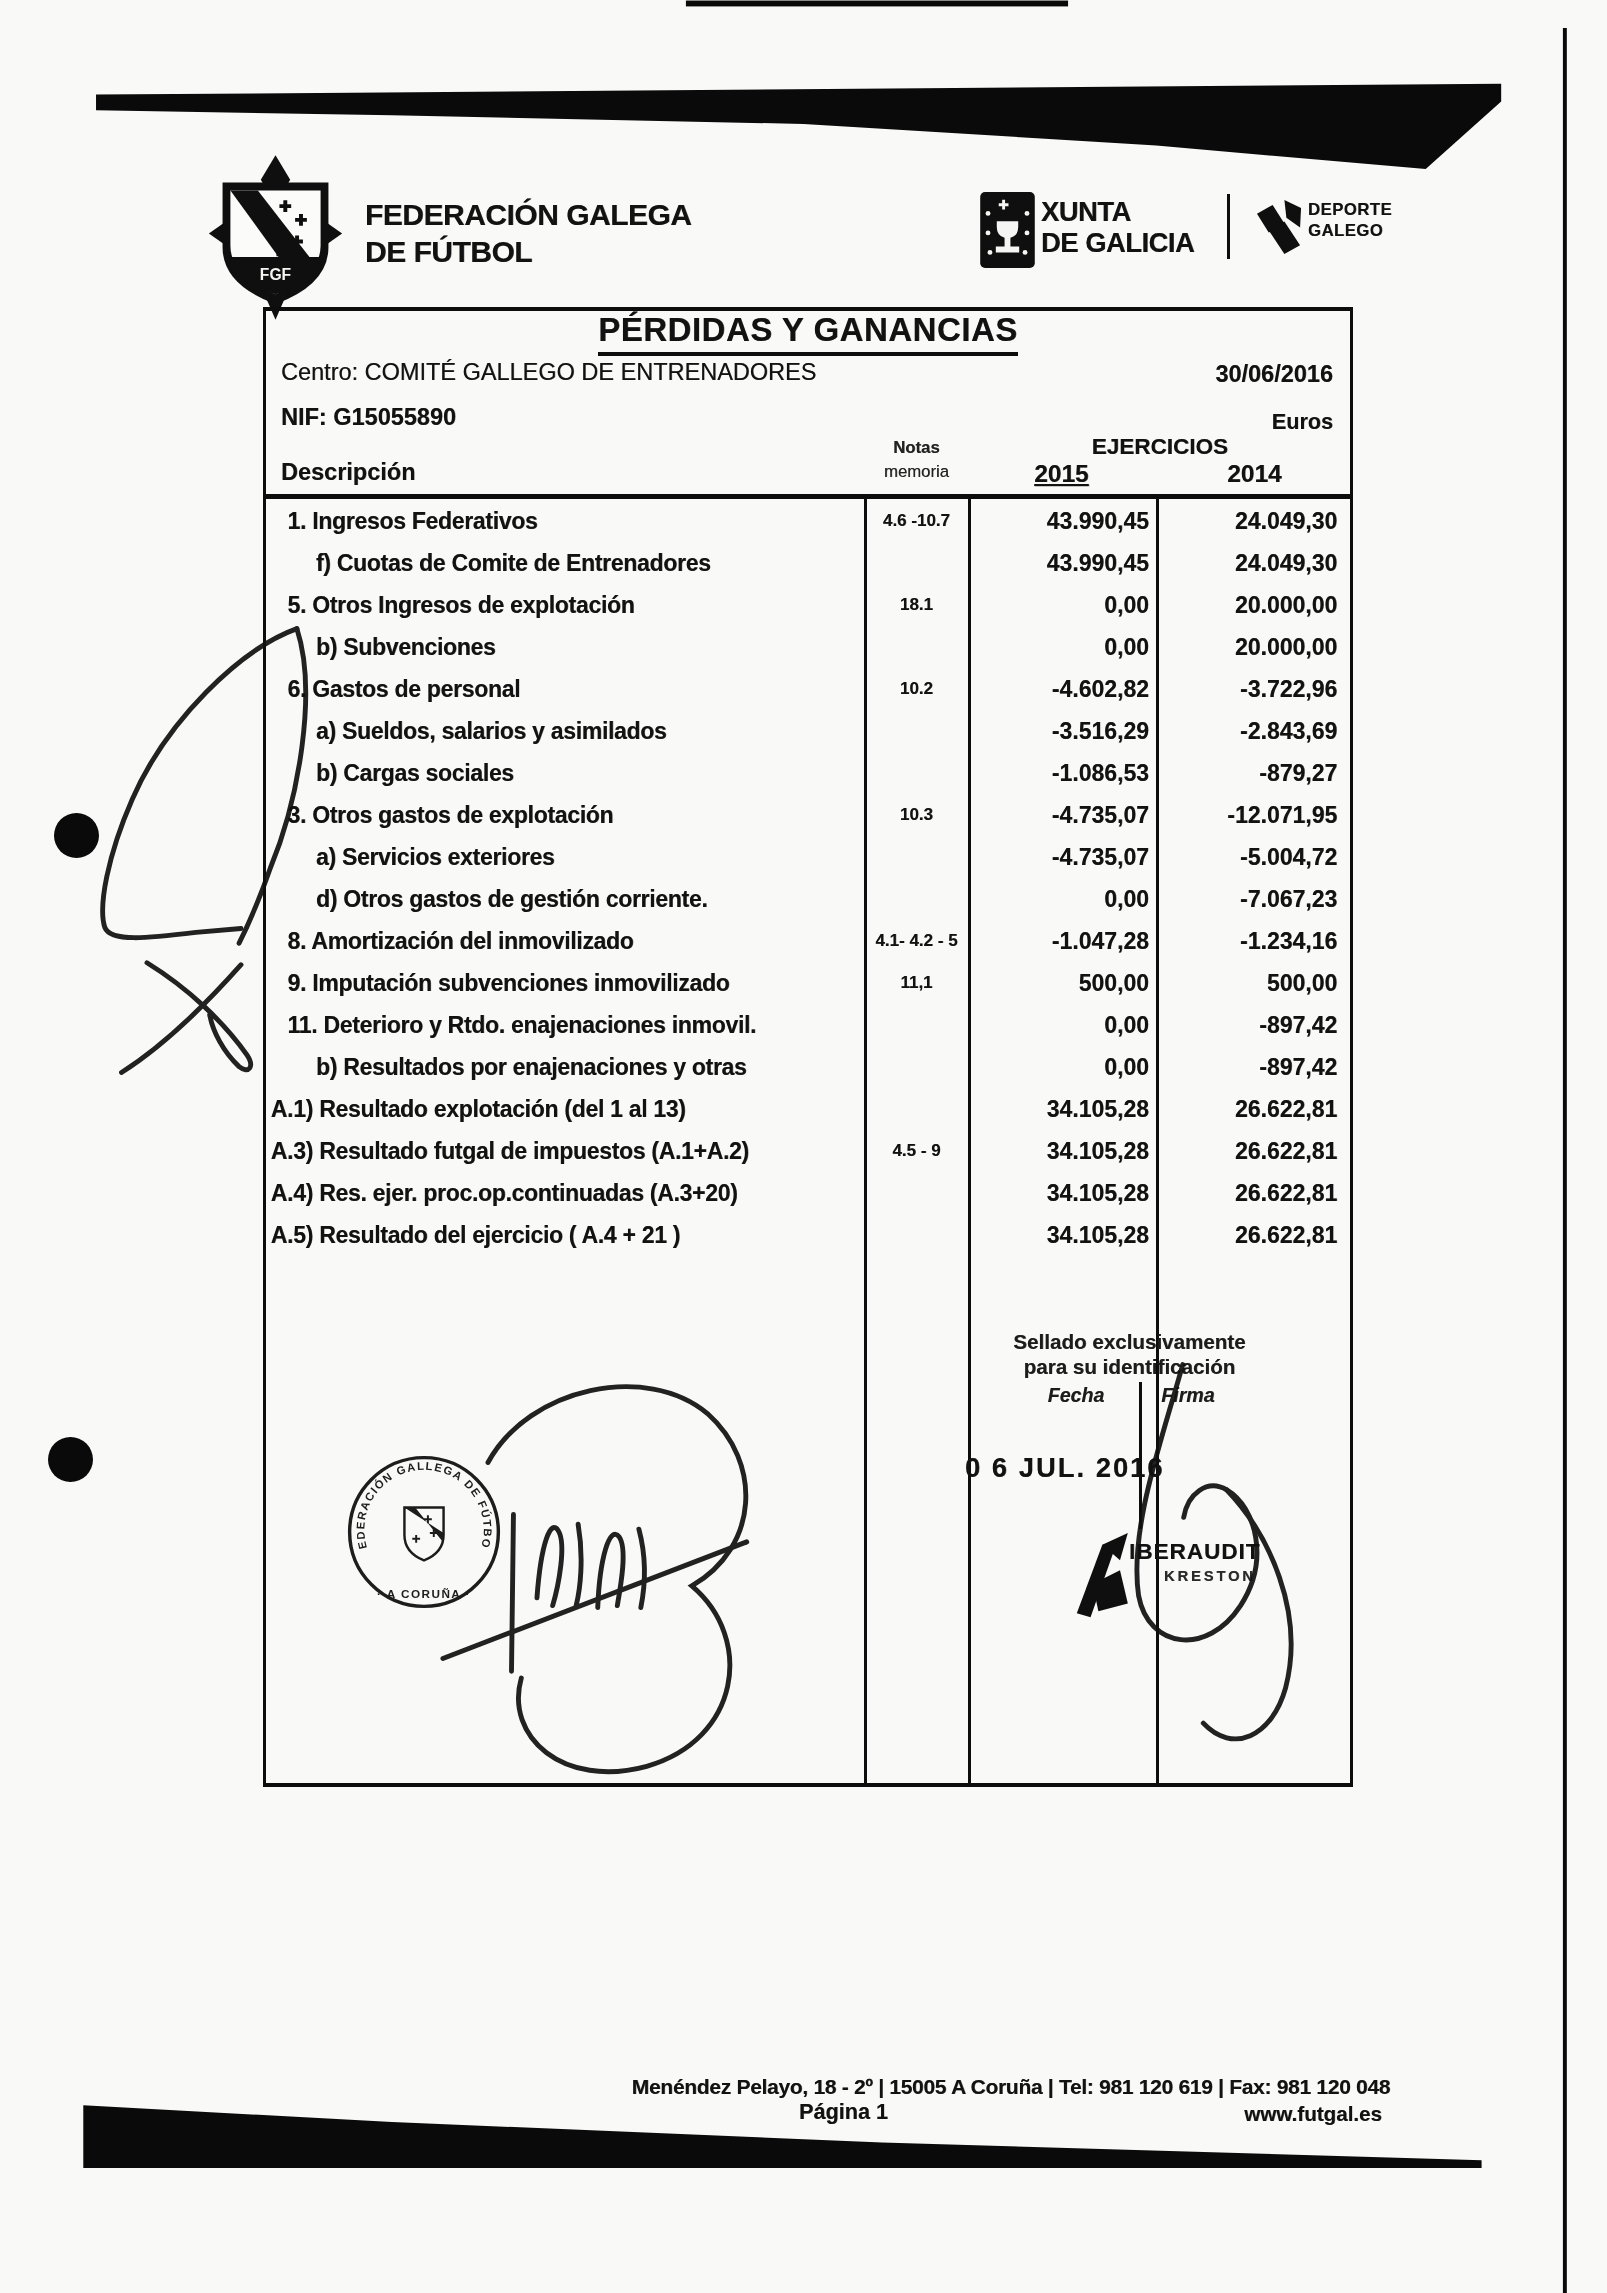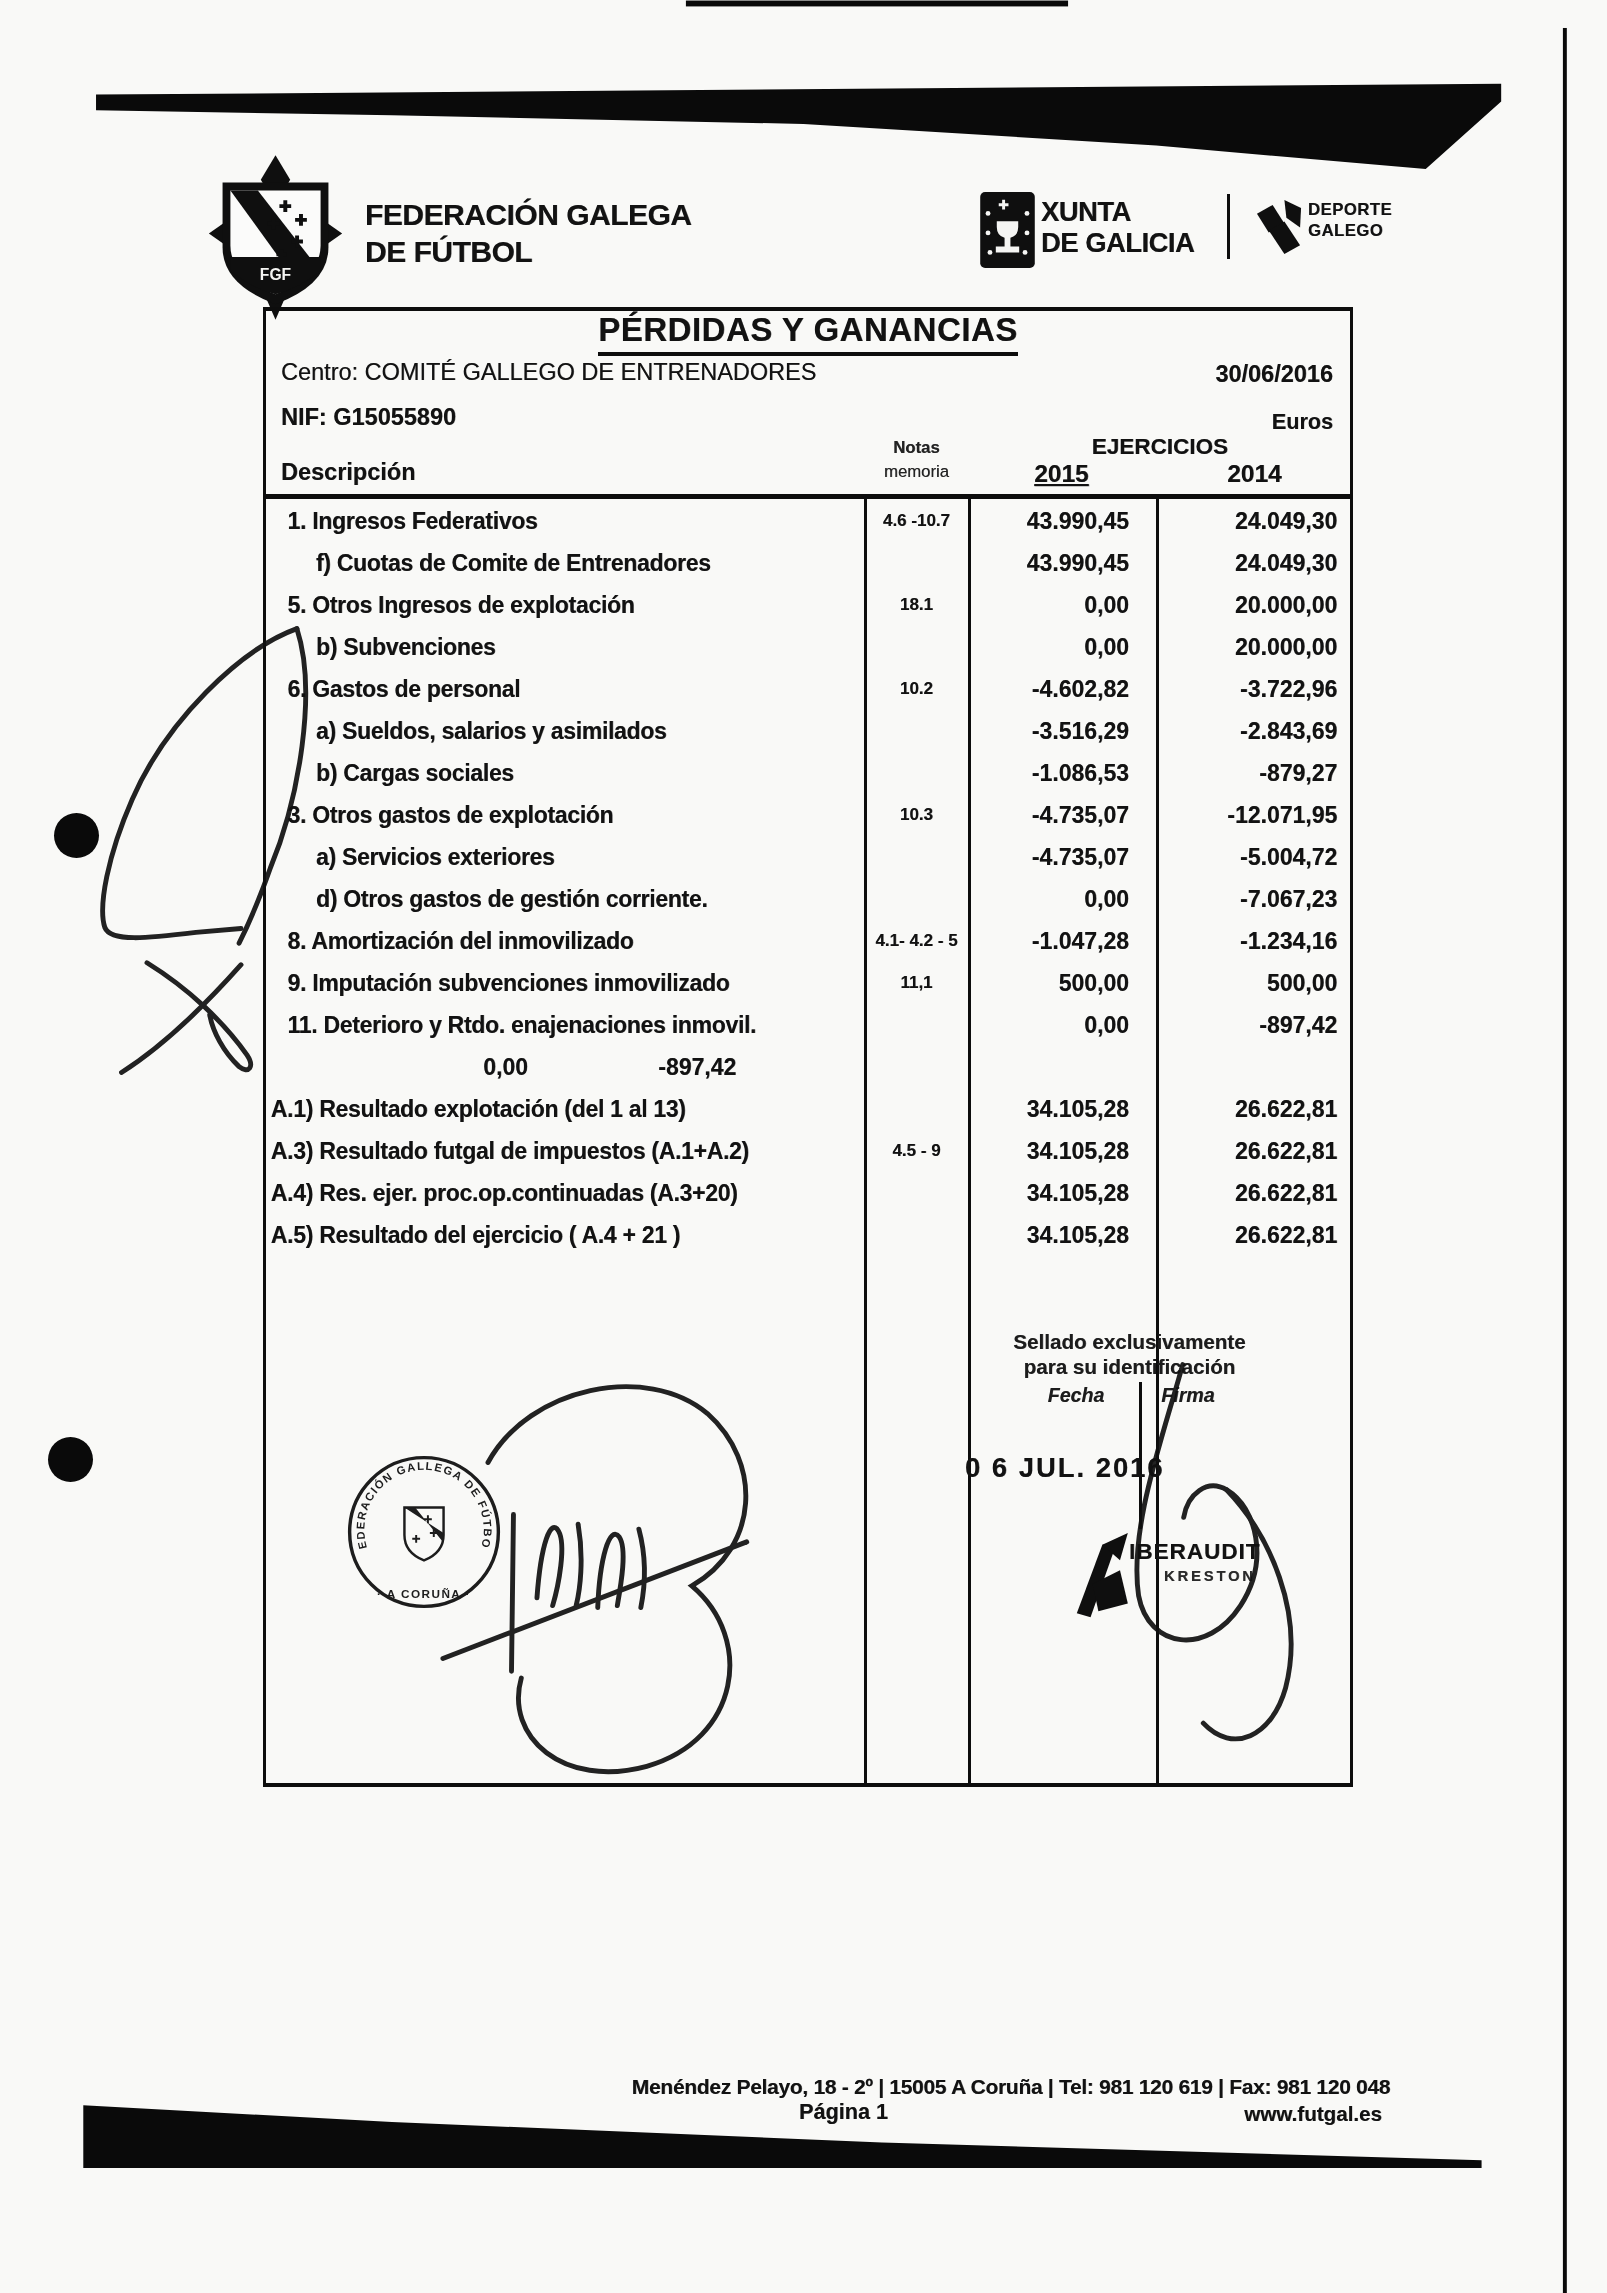--- a/index.html
+++ b/index.html
@@ -26,21 +26,21 @@
   .notes2{position:absolute;left:864px;top:462px;width:105px;text-align:center;font-weight:normal;font-size:16.7px;color:#232323;}
   .ejerc{position:absolute;left:968px;top:434px;width:384px;text-align:center;font-weight:bold;font-size:22.5px;}
   .y1{position:absolute;left:968px;top:460px;width:187px;text-align:center;font-weight:bold;font-size:24.5px;text-decoration:underline;}
   .y2{position:absolute;left:1156px;top:460px;width:197px;text-align:center;font-weight:bold;font-size:24.5px;}
   
   .rows{position:absolute;left:263px;top:500px;width:1090px;}
   .trow{display:flex;height:42px;align-items:center;}
   .c-desc{width:601px;font-weight:bold;font-size:23px;letter-spacing:-0.3px;white-space:nowrap;box-sizing:border-box;}
   .ind-0{padding-left:24.5px;} .ind-1{padding-left:53px;} .ind-2{padding-left:7.8px;}
   .c-notes{width:105px;text-align:center;font-weight:bold;font-size:17px;}
-  .c-v15{width:187px;text-align:right;padding-right:27px;box-sizing:border-box;font-weight:bold;font-size:23px;}
+  .c-v15{width:187px;text-align:right;padding-right:7px;box-sizing:border-box;font-weight:bold;font-size:23px;}
   .c-v14{width:197px;text-align:right;padding-right:15.7px;box-sizing:border-box;font-weight:bold;font-size:23px;}
   
   .st1{position:absolute;left:968px;top:1330px;width:323px;text-align:center;font-weight:bold;font-size:20.6px;color:#1c1c1c;}
   .st2{position:absolute;left:968px;top:1355px;width:323px;text-align:center;font-weight:bold;font-size:20.6px;color:#1c1c1c;}
   .stf{position:absolute;top:1384px;width:118px;text-align:center;font-weight:bold;font-style:italic;font-size:19.6px;color:#1c1c1c;}
   .stdate{position:absolute;left:965px;top:1452px;font-weight:bold;font-size:27.4px;letter-spacing:2px;}
   .aud{position:absolute;left:1129px;top:1539px;font-weight:bold;font-size:22.5px;letter-spacing:1px;}
   .audnet{position:absolute;left:1164px;top:1568px;font-weight:bold;font-size:14.7px;letter-spacing:2.9px;color:#2a2a2a;}
   
   .faddr{position:absolute;left:521px;top:2075px;width:980px;text-align:center;font-weight:bold;font-size:21px;letter-spacing:-0.3px;}
@@ -212,20 +212,21 @@
         <div class="c-v15 ink">500,00</div>
         <div class="c-v14 ink">500,00</div>
       </div>
       <div class="trow">
         <div class="c-desc ind-0 ink">11. Deterioro y Rtdo. enajenaciones inmovil.</div>
         <div class="c-notes ink"></div>
         <div class="c-v15 ink">0,00</div>
         <div class="c-v14 ink">-897,42</div>
       </div>
       <div class="trow">
+        <div class="c-desc ind-1 ink">b) Resultados por enajenaciones y otras</div>
         <div class="c-notes ink"></div>
         <div class="c-v15 ink">0,00</div>
         <div class="c-v14 ink">-897,42</div>
       </div>
       <div class="trow">
         <div class="c-desc ind-2 ink">A.1) Resultado explotación (del 1 al 13)</div>
         <div class="c-notes ink"></div>
         <div class="c-v15 ink">34.105,28</div>
         <div class="c-v14 ink">26.622,81</div>
       </div>

